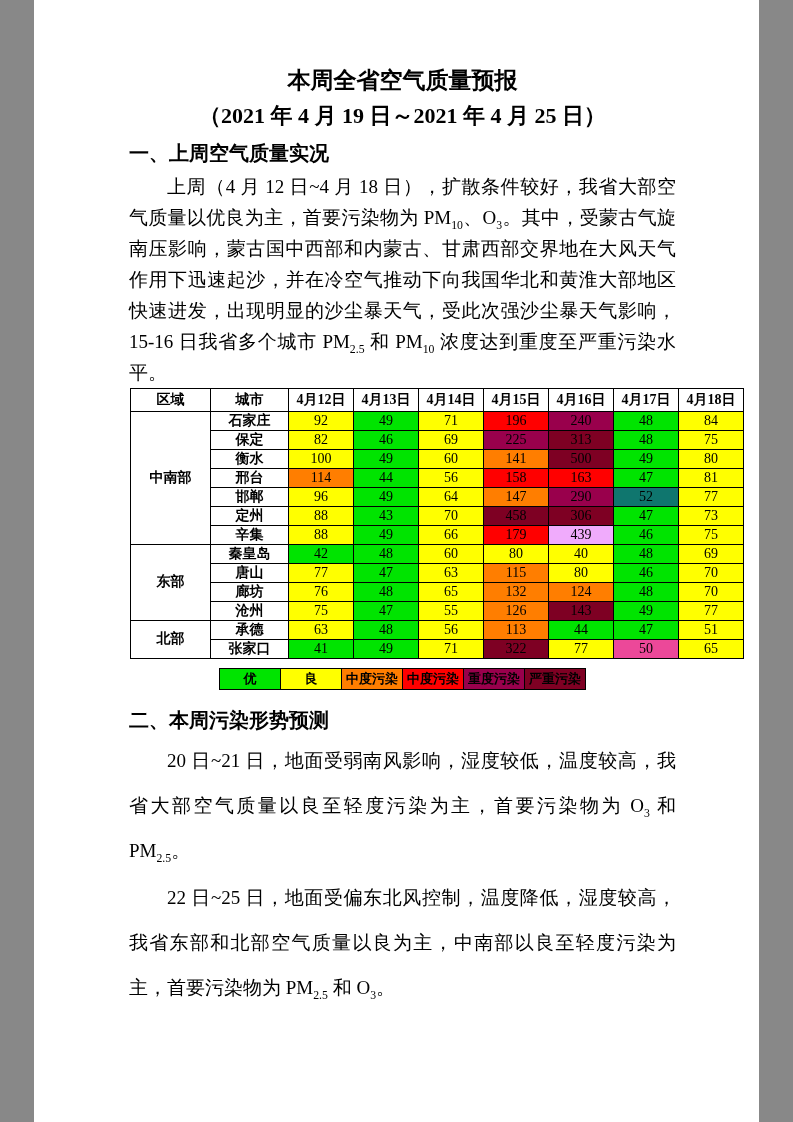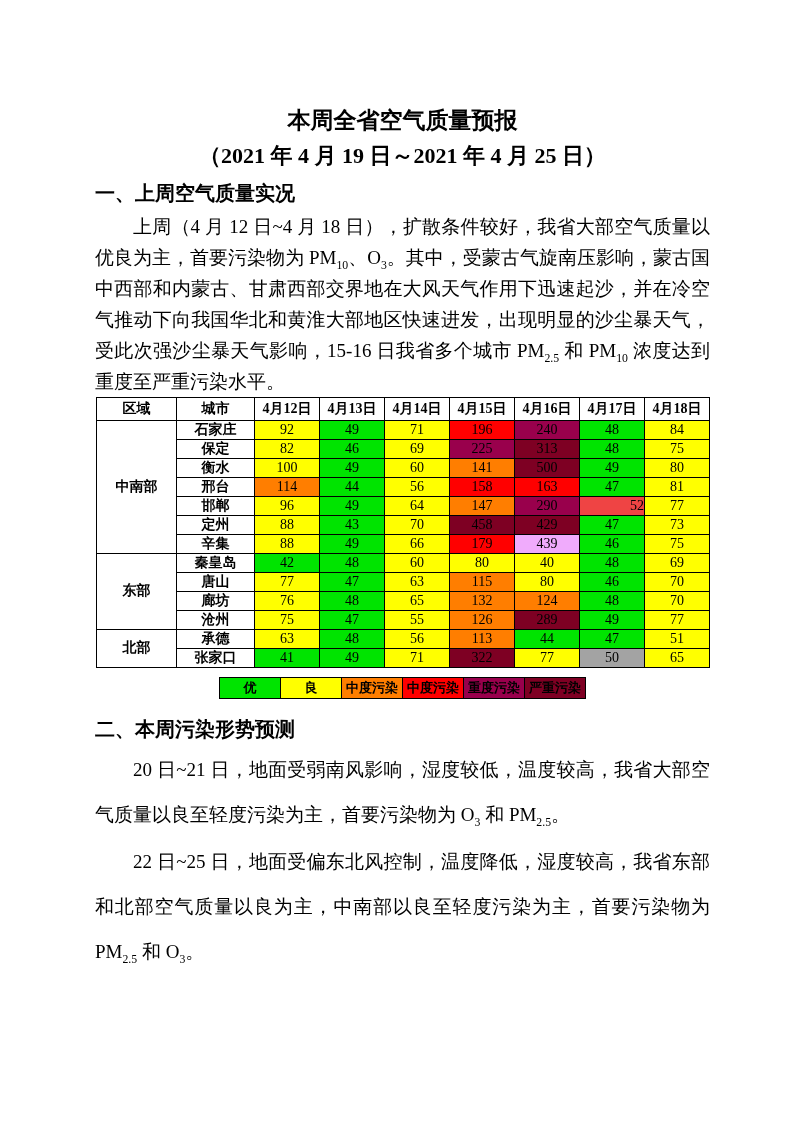--- a/index.html
+++ b/index.html
@@ -1,18 +1,18 @@
 <!DOCTYPE html>
 <html><head>
 <meta charset="utf-8">
 <style>
   html,body{margin:0;padding:0;background:#888;}
   .page{
-    width:793px;height:1122px;background:#ffffff;margin:0 auto;
-    box-sizing:border-box;padding:105px 83px 40px 95px;
+    width:725px;height:1122px;background:#ffffff;margin:0 auto;
+    box-sizing:border-box;padding:65px 83px 40px 95px;
     font-family:"Liberation Serif","DejaVu Serif",serif;color:#000;
     position:relative;overflow:hidden;
   }
   .doc-title{
     font-family:"Liberation Sans","DejaVu Sans",sans-serif;
     font-size:23px;font-weight:bold;text-align:center;margin:0;line-height:1.35;
   }
   .doc-subtitle{
     font-family:"Liberation Serif","DejaVu Serif",serif;
     font-size:22px;font-weight:bold;text-align:center;margin:5px 0 0 0;line-height:1.35;
@@ -130,30 +130,30 @@
           <td class="val" style="background: rgb(0, 228, 0);">47</td>
           <td class="val" style="background: rgb(255, 255, 0);">81</td>
         </tr>
         <tr>
           <th class="city">邯郸</th>
           <td class="val" style="background: rgb(255, 255, 0);">96</td>
           <td class="val" style="background: rgb(0, 228, 0);">49</td>
           <td class="val" style="background: rgb(255, 255, 0);">64</td>
           <td class="val" style="background: rgb(255, 126, 0);">147</td>
           <td class="val" style="background: rgb(153, 0, 76);">290</td>
-          <td class="val" style="background: #ef4444; text-align: right;">52</td>
+          <td class="val" style="background: #0f766e;">52</td>
           <td class="val" style="background: rgb(255, 255, 0);">77</td>
         </tr>
         <tr>
           <th class="city">定州</th>
           <td class="val" style="background: rgb(255, 255, 0);">88</td>
           <td class="val" style="background: rgb(0, 228, 0);">43</td>
           <td class="val" style="background: rgb(255, 255, 0);">70</td>
           <td class="val" style="background: rgb(126, 0, 35); text-align: center;">458</td>
-          <td class="val" style="background: rgb(126, 0, 35);">429</td>
+          <td class="val" style="background: rgb(126, 0, 35);">306</td>
           <td class="val" style="background: rgb(0, 228, 0);">47</td>
           <td class="val" style="background: rgb(255, 255, 0);">73</td>
         </tr>
         <tr>
           <th class="city">辛集</th>
           <td class="val" style="background: rgb(255, 255, 0);">88</td>
           <td class="val" style="background: rgb(0, 228, 0);">49</td>
           <td class="val" style="background: rgb(255, 255, 0);">66</td>
           <td class="val" style="background: rgb(255, 0, 0);">179</td>
           <td class="val" style="background: #f0abfc;">439</td>
@@ -190,21 +190,21 @@
           <td class="val" style="background: rgb(255, 126, 0);">124</td>
           <td class="val" style="background: rgb(0, 228, 0);">48</td>
           <td class="val" style="background: rgb(255, 255, 0);">70</td>
         </tr>
         <tr>
           <th class="city">沧州</th>
           <td class="val" style="background: rgb(255, 255, 0);">75</td>
           <td class="val" style="background: rgb(0, 228, 0);">47</td>
           <td class="val" style="background: rgb(255, 255, 0);">55</td>
           <td class="val" style="background: rgb(255, 126, 0);">126</td>
-          <td class="val" style="background: rgb(126, 0, 35);">289</td>
+          <td class="val" style="background: rgb(126, 0, 35);">143</td>
           <td class="val" style="background: rgb(0, 228, 0);">49</td>
           <td class="val" style="background: rgb(255, 255, 0);">77</td>
         </tr>
         <tr>
           <th class="region" rowspan="2">北部</th>
           <th class="city">承德</th>
           <td class="val" style="background: rgb(255, 255, 0);">63</td>
           <td class="val" style="background: rgb(0, 228, 0);">48</td>
           <td class="val" style="background: rgb(255, 255, 0);">56</td>
           <td class="val" style="background: rgb(255, 126, 0);">113</td>
@@ -212,21 +212,21 @@
           <td class="val" style="background: rgb(0, 228, 0);">47</td>
           <td class="val" style="background: rgb(255, 255, 0);">51</td>
         </tr>
         <tr>
           <th class="city">张家口</th>
           <td class="val" style="background: rgb(0, 228, 0);">41</td>
           <td class="val" style="background: rgb(0, 228, 0);">49</td>
           <td class="val" style="background: rgb(255, 255, 0);">71</td>
           <td class="val" style="background: rgb(126, 0, 35);">322</td>
           <td class="val" style="background: rgb(255, 255, 0);">77</td>
-          <td class="val" style="background: #a3a3a3;">50</td>
+          <td class="val" style="background: #ec4899;">50</td>
           <td class="val" style="background: rgb(255, 255, 0);">65</td>
         </tr>
       </tbody>
   </table>
 
   <div class="legend">
       <div class="legend-cell" style="background: rgb(0, 228, 0);">优</div>
       <div class="legend-cell" style="background: rgb(255, 255, 0);">良</div>
       <div class="legend-cell" style="background: rgb(255, 126, 0);">中度污染</div>
       <div class="legend-cell" style="background: rgb(255, 0, 0);">中度污染</div>

